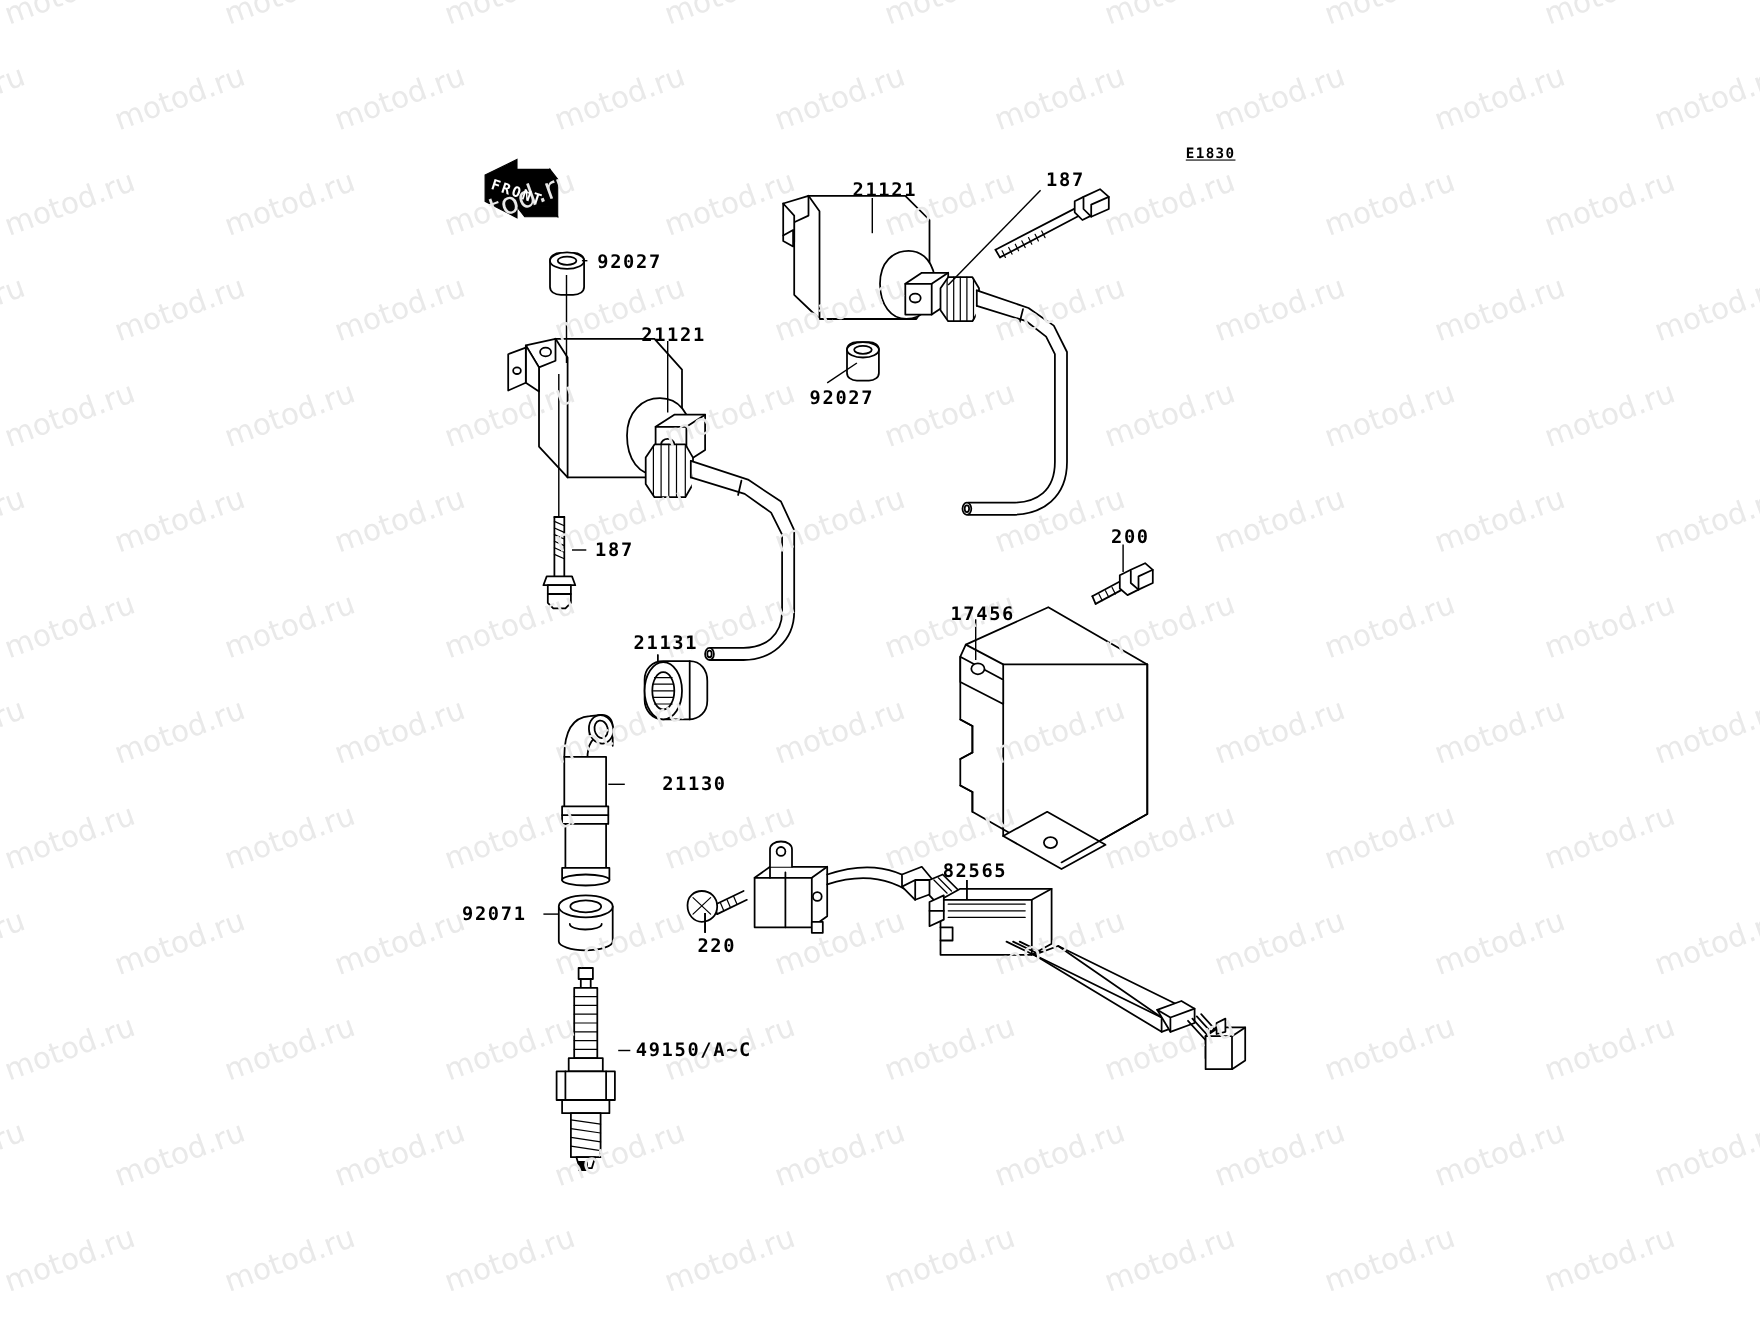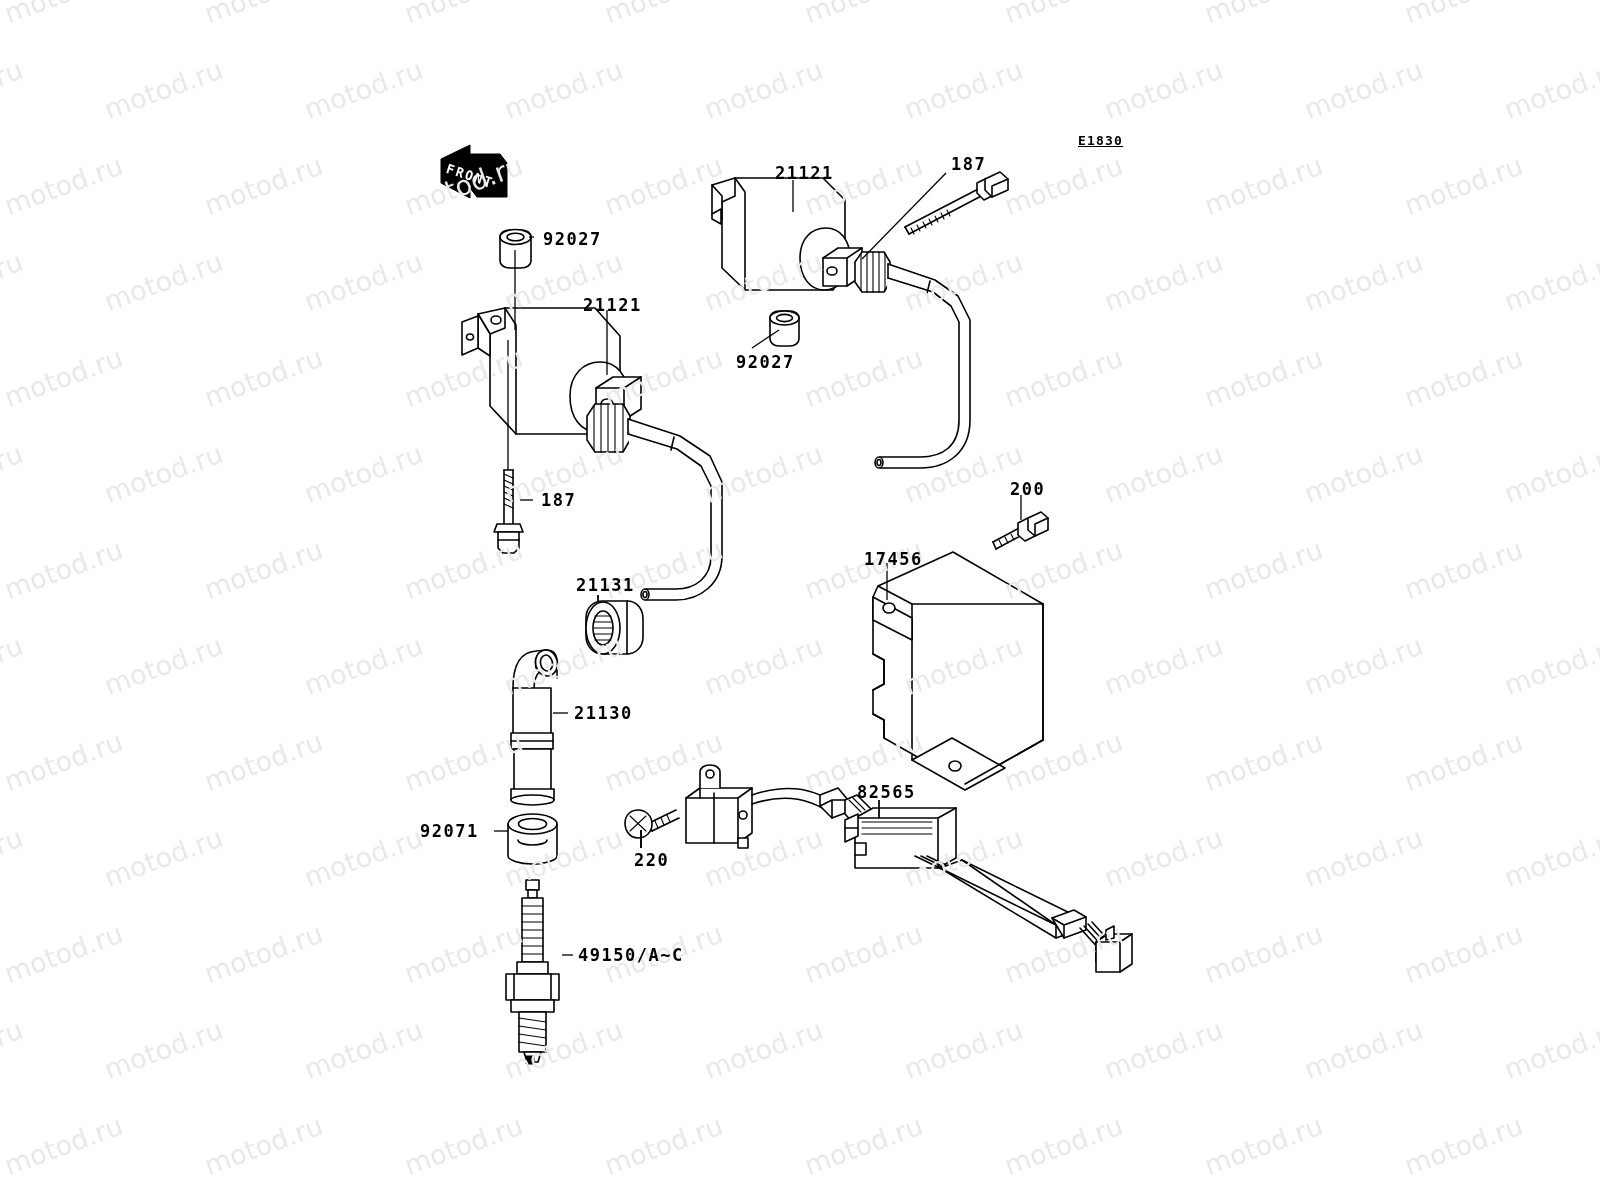--- a/index.html
+++ b/index.html
@@ -489,21 +489,21 @@
     <div class="lbl-code" style="left:1078px; top:133px;text-decoration:underline;">E1830</div>
     <div class="front-text" style="left:449px; top:161px; transform:rotate(18deg); transform-origin:0 0;">FRONT</div>
 
     <div class="lbl" style="left:543px; top:231px;">92027</div>
     <div class="lbl" style="left:583px; top:297px;">21121</div>
     <div class="lbl" style="left:541px; top:492px;">187</div>
     <div class="lbl" style="left:775px; top:165px;">21121</div>
     <div class="lbl" style="left:951px; top:156px;">187</div>
     <div class="lbl" style="left:736px; top:354px;">92027</div>
     <div class="lbl" style="left:576px; top:577px;">21131</div>
-    <div class="lbl" style="left:574px; top:705px;">21130</div>
+    <div class="lbl" style="left:602px; top:705px;">21130</div>
     <div class="lbl" style="left:420px; top:823px;text-align:right;">92071</div>
     <div class="lbl" style="left:578px; top:947px;">49150/A~C</div>
     <div class="lbl" style="left:1010px; top:481px;">200</div>
     <div class="lbl" style="left:864px; top:551px;">17456</div>
     <div class="lbl" style="left:634px; top:852px;">220</div>
     <div class="lbl" style="left:857px; top:784px;">82565</div>
   </div>
 
 </div>
 

